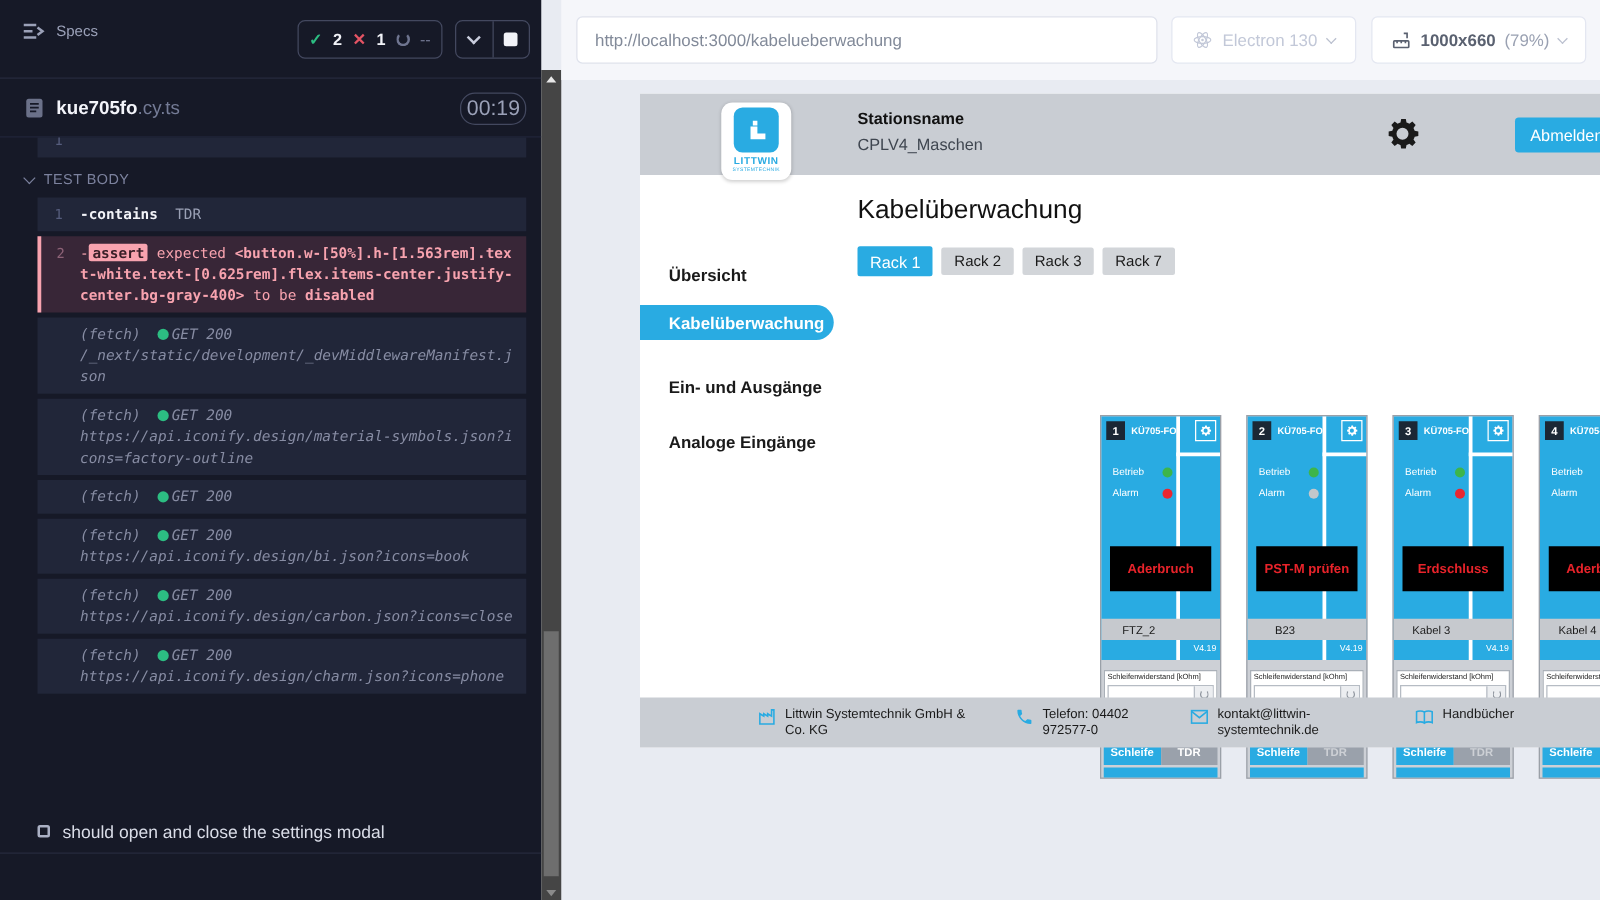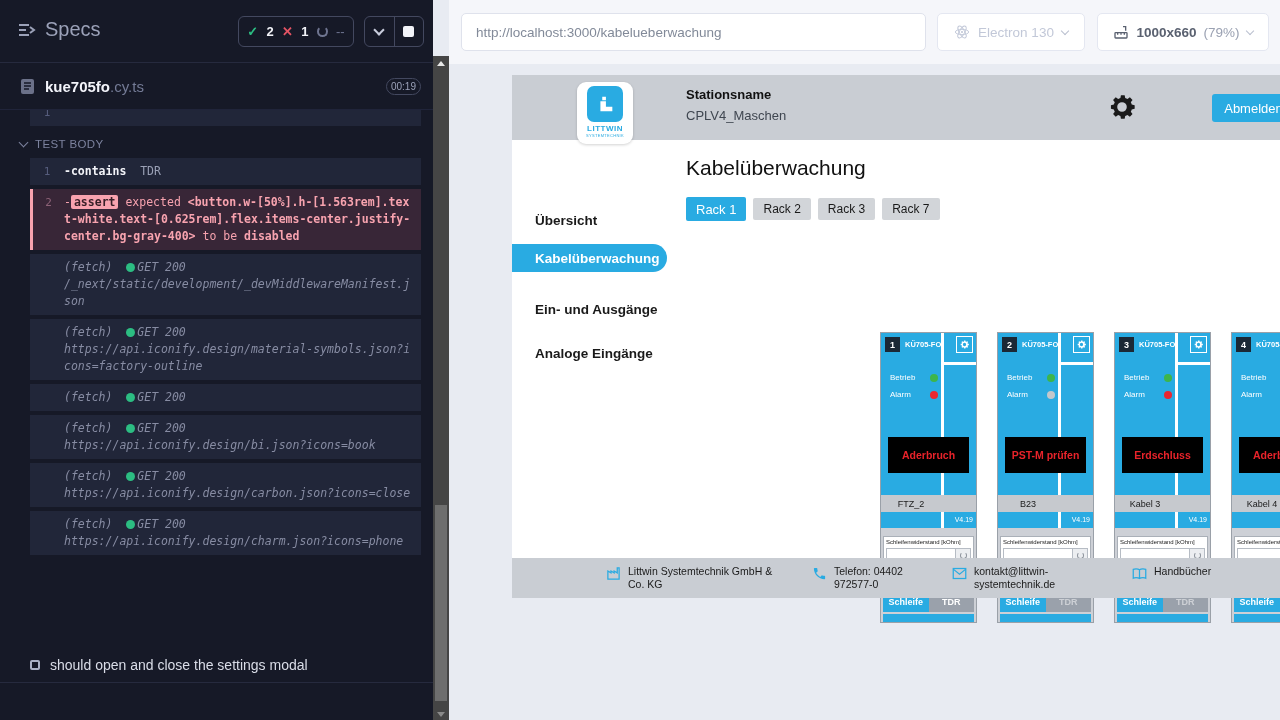--- a/index.html
+++ b/index.html
@@ -6,21 +6,21 @@
   html,body { width:1280px; height:720px; overflow:hidden; background:#e8ebf2;
     font-family:"Liberation Sans", sans-serif; }
   .stage { position:relative; width:1280px; height:720px; }
 
   
   .cy-panel { position:absolute; left:0; top:0; width:433px; height:720px;
     background:#161927; color:#e8eaf2; }
   .cy-header { position:absolute; left:0; top:0; width:433px; height:63px;
     border-bottom:1px solid #262a3e; }
   .cy-specs-toggle { position:absolute; left:18px; top:18px; display:flex; gap:9px;
-    align-items:center; color:#9ba1b8; font-size:20px; cursor:pointer; }
+    align-items:center; color:#9ba1b8; font-size:12px; cursor:pointer; }
   .cy-stats { position:absolute; left:238px; top:16px; width:116px; height:31px;
     border:1px solid #43485f; border-radius:6px; display:flex; align-items:center;
     justify-content:space-evenly; font-size:13px; font-weight:bold; }
   .cy-stats .chk { color:#2cbd82; font-size:13px; }
   .cy-stats .crs { color:#e45464; font-size:13px; }
   .cy-stats .num { color:#f2f3f8; }
   .cy-stats .dash { color:#6f7590; font-weight:normal; }
   .icon-refresh { width:11px; height:11px; border:2px solid #6f7590; border-radius:50%;
     border-top-color:transparent; display:inline-block; }
   .cy-actions { position:absolute; left:364px; top:16px; width:60px; height:31px;
@@ -29,21 +29,21 @@
   .cy-actions .cell + .cell { border-left:1px solid #43485f; }
   .chev { width:8px; height:8px; border-right:2px solid #c9cddd; border-bottom:2px solid #c9cddd;
     transform:rotate(45deg); margin-top:-4px; display:inline-block; }
   .stop-sq { width:11px; height:11px; background:#f2f3f8; border-radius:2px; display:inline-block; }
 
   .cy-spec-row { position:absolute; left:0; top:64px; width:433px; height:46px;
     display:flex; align-items:center; padding:0 12px 0 20px; border-bottom:1px solid #20243a; }
   .spec-name { font-size:15px; font-weight:bold; color:#f3f4fa; margin-left:10px; }
   .spec-ext { font-size:15px; color:#747b96; font-weight:normal; }
   .spec-time { margin-left:auto; border:1px solid #43485f; border-radius:12px;
-    padding:2px 4px; font-size:10px; color:#9ba1b8; }
+    padding:2px 4px; font-size:17px; color:#9ba1b8; }
 
   .cy-log { position:absolute; left:0; top:110px; width:433px; height:538px; overflow:hidden;
     font-family:"DejaVu Sans Mono", monospace; font-size:11.5px; }
   .log-row { margin:0 12px 4px 30px; background:#212639; padding:5px 8px 5px 0;
     display:flex; line-height:17px; }
   .log-row.clipped { margin-top:-11px; }
   .lnum { width:34px; flex:0 0 34px; text-align:center; color:#565d7d; font-size:11px; }
   .lbody { flex:1; color:#9aa0b5; word-break:break-all; }
   .cmd-name { color:#f2f3f8; font-weight:bold; }
   .sect-head { display:flex; align-items:center; gap:8px; color:#7c829e; font-size:11.5px;

